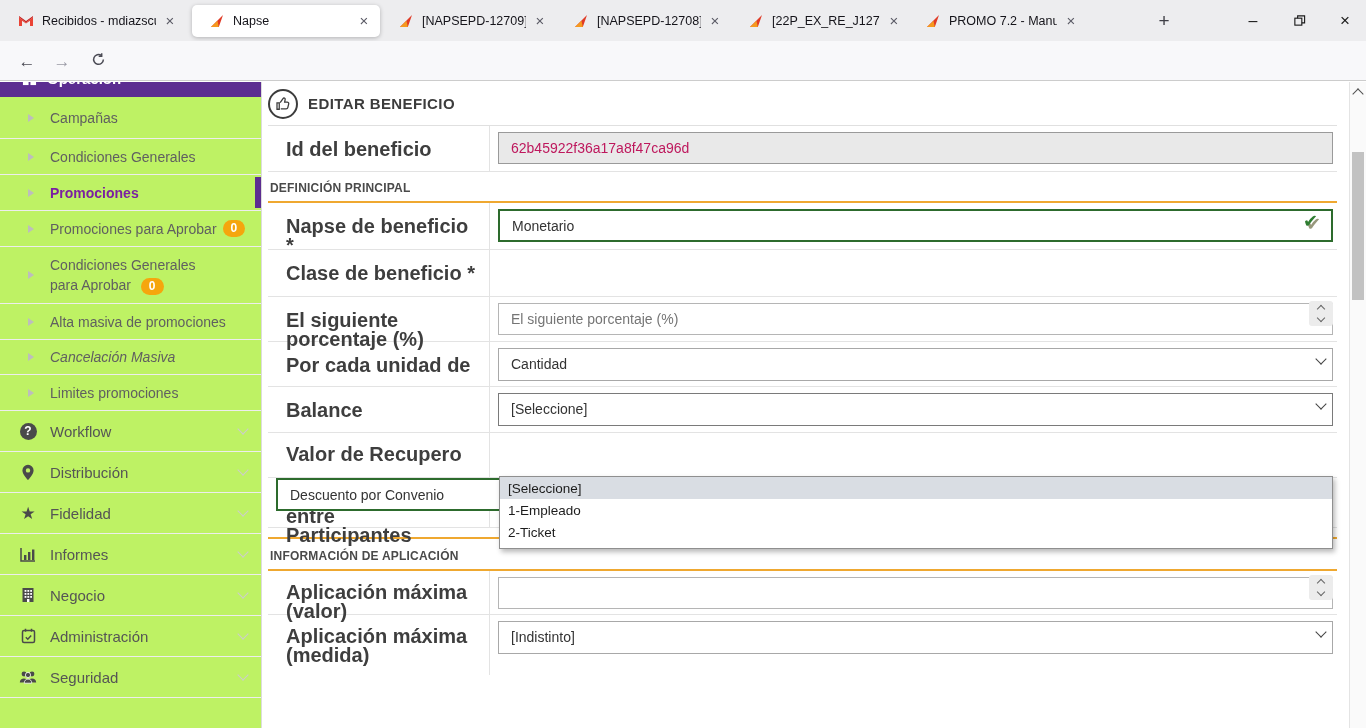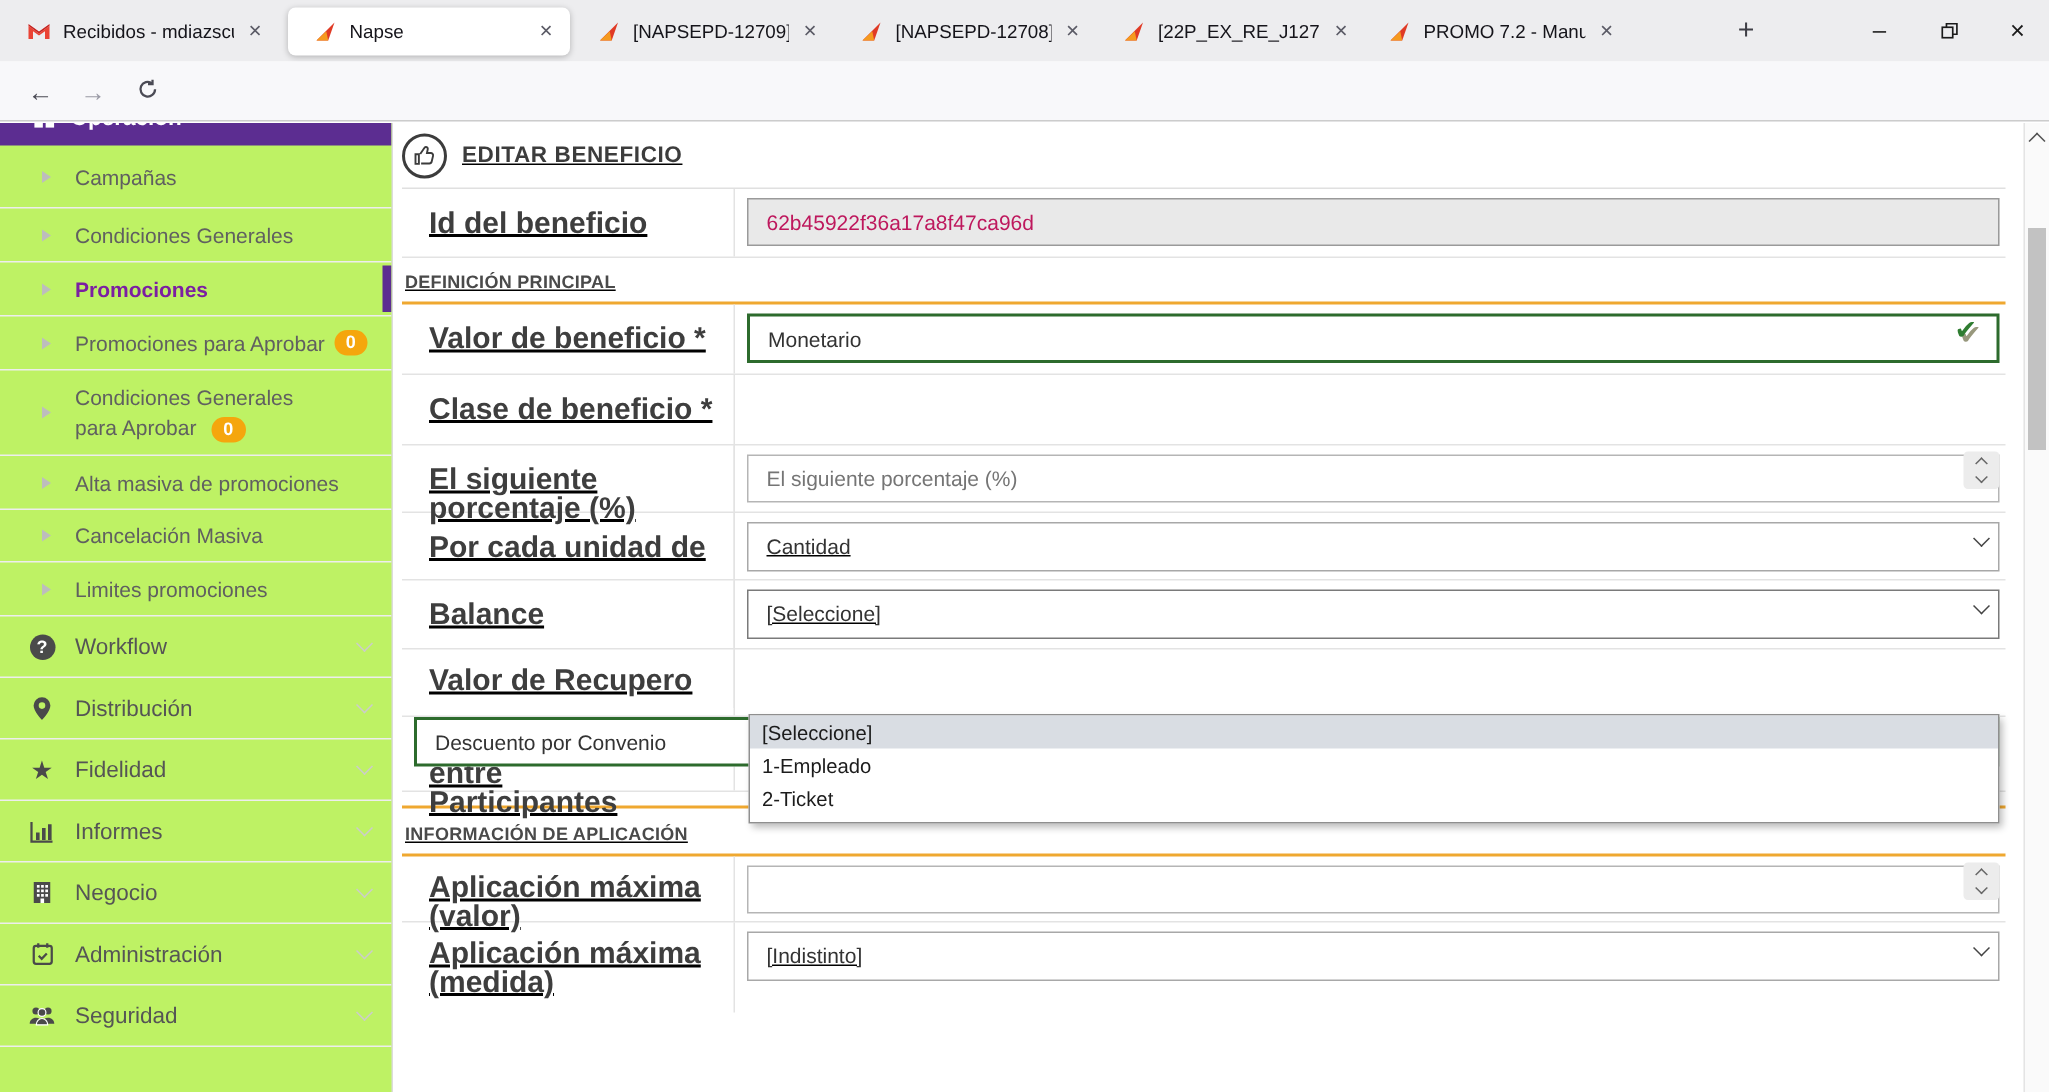--- a/index.html
+++ b/index.html
@@ -43,21 +43,21 @@
   .s-item.active { color:#7b1fa2; font-weight:bold; }
   .s-item.active .abar { position:absolute; right:0; top:2px; bottom:2px; width:6px; background:#5c2d91; }
   .badge { display:inline-block; margin-left:6px; background:#f5a60d; color:#fff; font-size:12px; font-weight:bold; border-radius:10px; padding:2px 8px; line-height:13px; }
   .s-top { position:relative; display:flex; align-items:center; height:41px; border-bottom:1px solid #ededed; color:#555; font-size:15px; }
   .s-top .t-ico { width:20px; margin:0 12px 0 18px; display:flex; justify-content:center; color:#4a4a4a; }
   .s-top .chev { position:absolute; right:14px; width:8px; height:8px; border-right:1.6px solid #ccc; border-bottom:1.6px solid #ccc; transform:rotate(45deg); margin-top:-4px; }
   .qcircle { width:17px; height:17px; border-radius:50%; background:#4a4a4a; color:#fff; font-size:12px; font-weight:bold; text-align:center; line-height:17px; }
   .star-g { font-size:17px; color:#4a4a4a; line-height:17px; }
 
   
-  .panel { position:absolute; left:268px; top:0; width:1069px; height:510px; background:#fff;text-decoration:underline; }
+  .panel { position:absolute; left:268px; top:0; width:1069px; height:510px; background:#fff; }
   .c-header { height:44px; display:flex; align-items:center; border-bottom:1px solid #e0e0e0; }
   .thumb-circle { width:30px; height:30px; border:2px solid #3c3c3c; border-radius:50%; display:flex; align-items:center; justify-content:center; margin-right:10px; }
   .c-title { font-size:15px; font-weight:bold; color:#3c3c3c; letter-spacing:.4px; }
 
   .frow { display:flex; border-bottom:1px solid #e3e3e3; }
   .fl { width:222px; flex:0 0 222px; border-right:1px solid #e3e3e3; font-size:20px; font-weight:bold; color:#3e3e3e; padding:14px 10px 0 18px; line-height:19px; }
   .fc { flex:1; padding:6px 4px 6px 8px; position:relative; }
 
   .inp, .sel { width:100%; border:1px solid #a8a8a8; background:#fff; height:33px; font-size:14px; color:#333; padding:0 30px 0 12px; font-family:inherit; }
   .inp.dis { background:#e9e9e9; border-color:#9a9a9a; color:#be185d; height:32px; }
@@ -239,21 +239,21 @@
           <span class="badge">0</span>
         </div>
       <div class="s-item" style="height:57px; padding-right:36px; line-height:20px;">
           <span class="tri"></span>
           <span><span>Condiciones Generales para Aprobar</span> <span class="badge">0</span></span>
         </div>
       <div class="s-item" style="height:36px;">
           <span class="tri"></span>
           <span>Alta masiva de promociones</span>
         </div>
-      <div class="s-item" style="height:35px;">
+      <div class="s-item" style="height:35px;font-style:italic;">
           <span class="tri"></span>
           <span>Cancelación Masiva</span>
         </div>
       <div class="s-item" style="height:36px;">
           <span class="tri"></span>
           <span>Limites promociones</span>
         </div>
 
       <div class="s-top">
           <span class="t-ico">
@@ -351,21 +351,21 @@
 
       <div class="frow" style="height:46px;">
         <div class="fl">Id del beneficio</div>
         <div class="fc"><input class="inp dis" disabled="" value="62b45922f36a17a8f47ca96d" style=""></div>
       </div>
 
 
       <div class="sec-h">DEFINICIÓN PRINCIPAL</div>
 
       <div class="frow" style="height:47px;">
-        <div class="fl">Valor de beneficio *</div>
+        <div class="fl">Napse de beneficio *</div>
         <div class="fc">
           <input class="inp valid" value="Monetario" style="">
           <span class="dblcheck">
               <span class="ck shadow">✔</span>
               <span class="ck main">✔</span>
             </span>
         </div>
       </div>
 
       <div class="frow" style="height:47px;flex-direction:column;">

